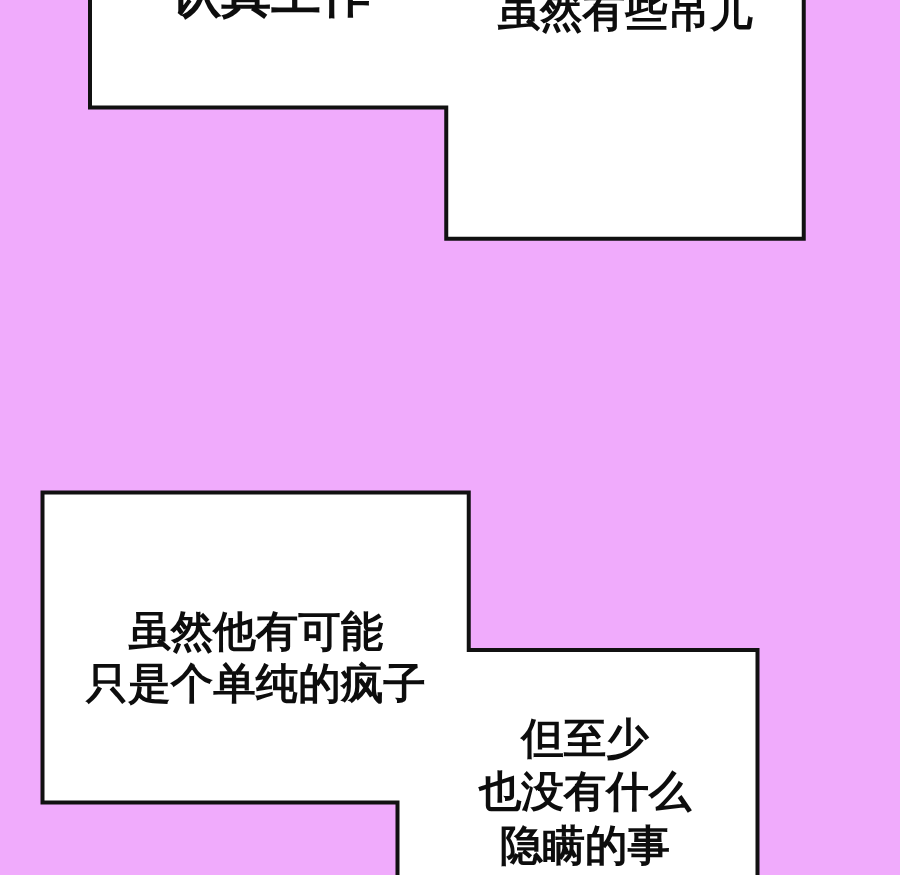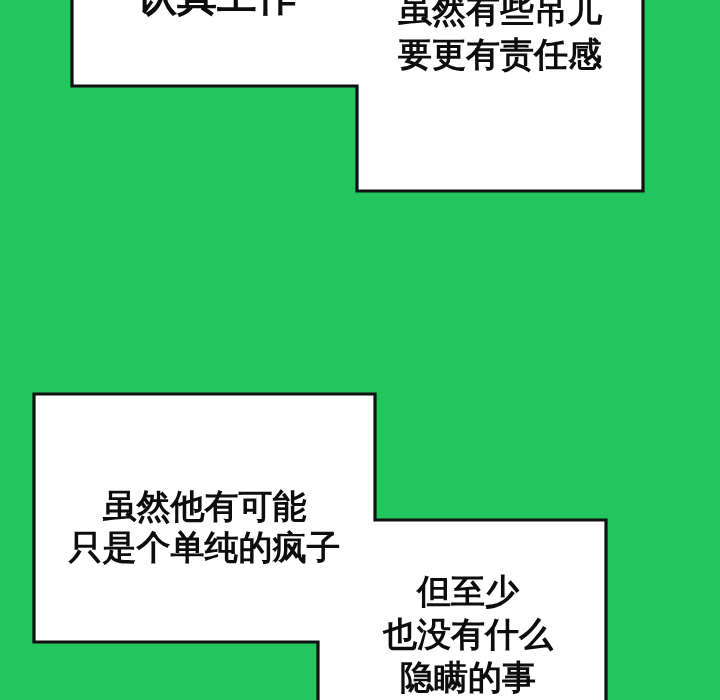--- a/index.html
+++ b/index.html
@@ -4,21 +4,21 @@
 <style>
   html, body {
     margin: 0;
     padding: 0;
     background: #ffffff;
   }
   .page {
     position: relative;
     width: 720px;
     height: 700px;
-    background: #22c55e;
+    background: #f0abfc;
     overflow: hidden;
     font-family: "Liberation Sans", "DejaVu Sans", sans-serif;
   }
   .outlines {
     position: absolute;
     left: 0;
     top: 0;
     width: 720px;
     height: 700px;
   }
@@ -73,21 +73,20 @@
 
     <path d="M 34 394 L 375 394 L 375 520 L 606 520 L 606 708 L 318 708 L 318 642 L 34 642 Z" fill="#ffffff" stroke="#111111" stroke-width="3.2"></path>
   </svg>
 
   <div class="bubble-text b1">
     <div class="line">认真工作</div>
   </div>
 
   <div class="bubble-text b2">
     <div class="line">虽然有些吊儿</div>
-    <div class="line">要更有责任感</div>
   </div>
 
   <div class="bubble-text b3">
     <div class="line">虽然他有可能</div>
     <div class="line">只是个单纯的疯子</div>
   </div>
 
   <div class="bubble-text b4">
     <div class="line">但至少</div>
     <div class="line">也没有什么</div>

